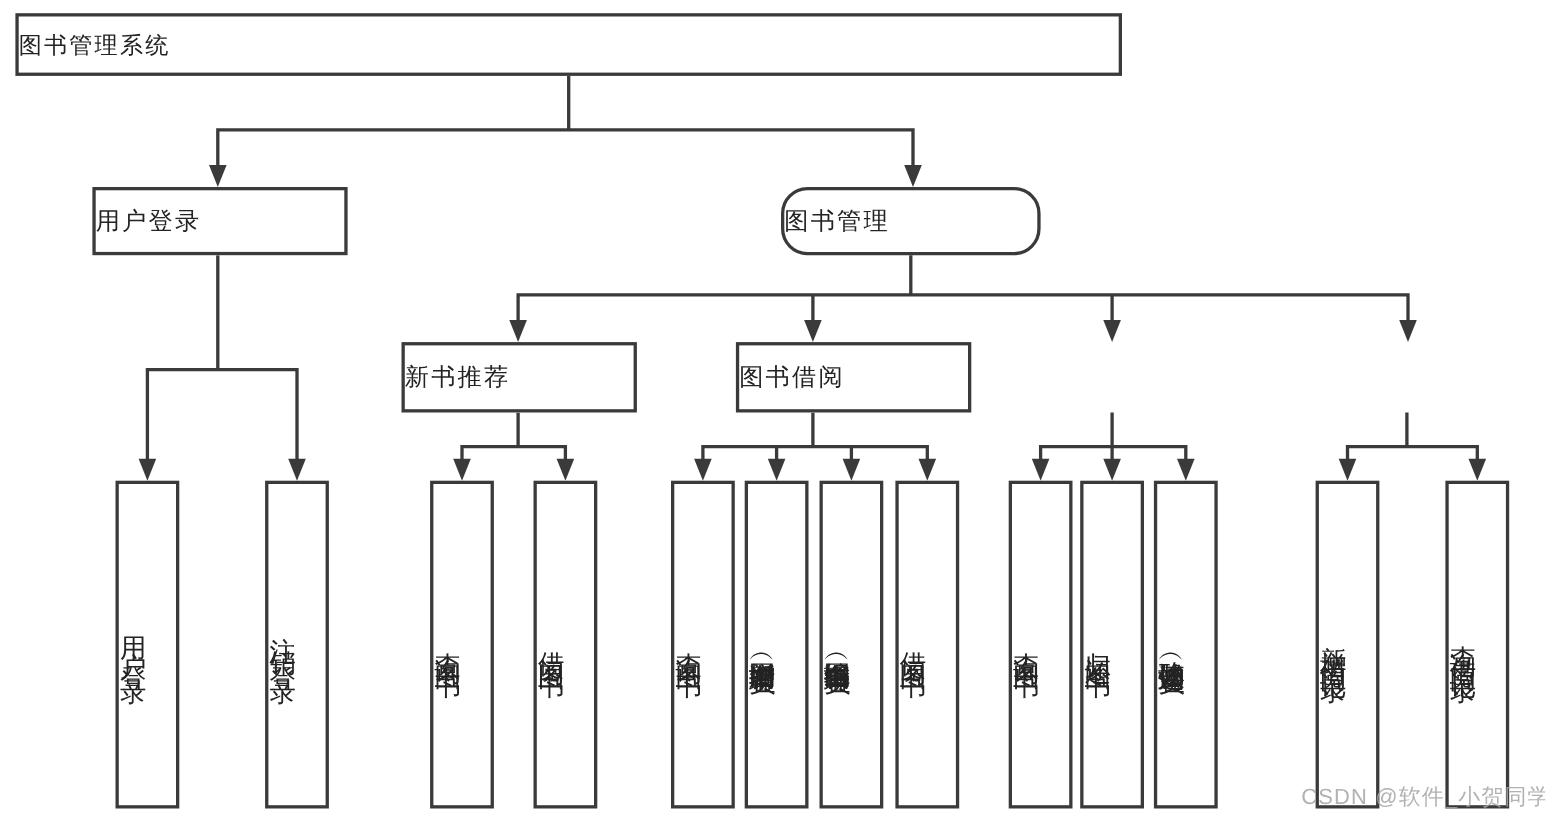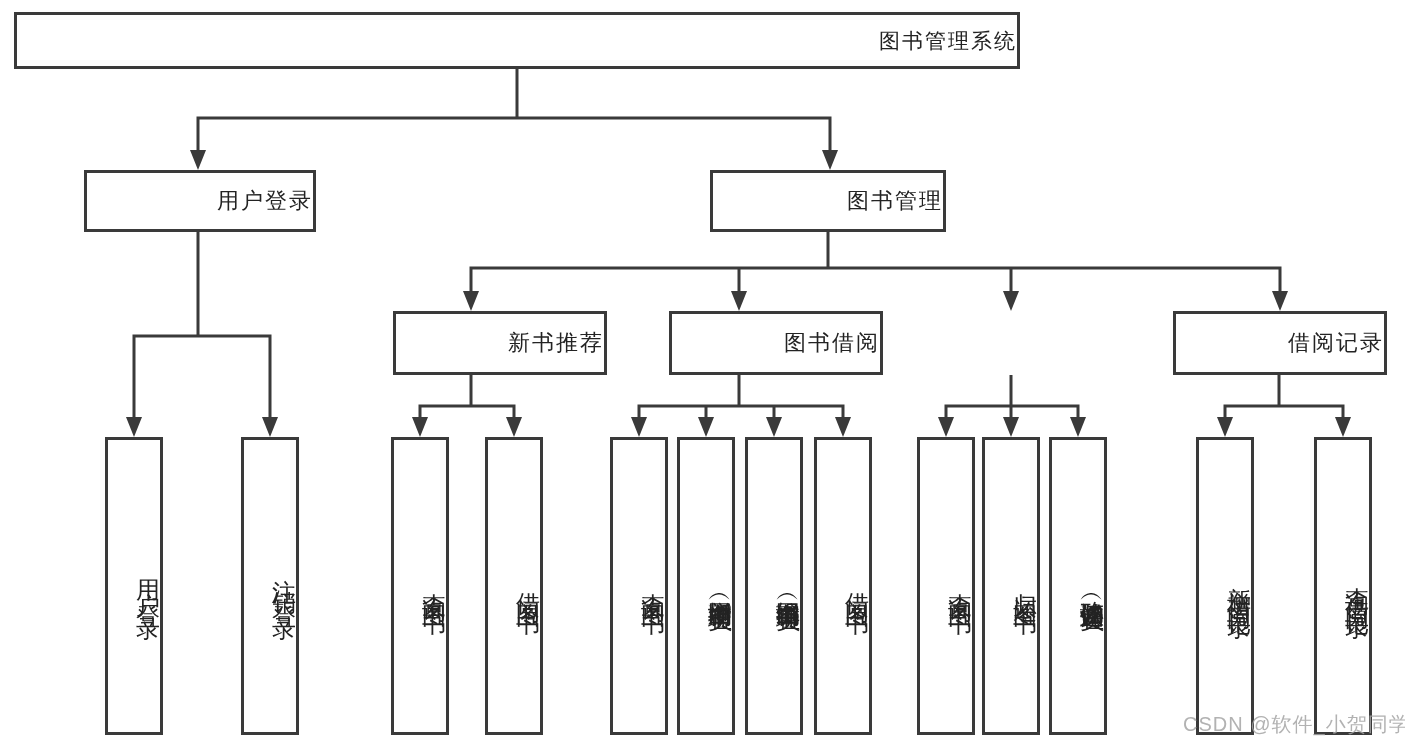--- a/index.html
+++ b/index.html
@@ -19,21 +19,21 @@
     width: 1405px; height: 747px;
     pointer-events: none;
   }
   .node {
     position: absolute;
     box-sizing: border-box;
     background: #ffffff;
     border: 3px solid var(--line);
     display: flex;
     align-items: center;
-    justify-content: flex-end;
+    justify-content: flex-start;
     color: var(--text);
   }
   .node.h { font-size: 22px; letter-spacing: 2px; white-space: nowrap; }
   .node.title { font-size: 21px; }
   .node.v span {
     writing-mode: vertical-rl;
     text-orientation: mixed;
     font-size: 24px;
     line-height: 1;
     letter-spacing: 6px;
@@ -96,32 +96,29 @@
     </g>
   </svg>
 
   <div class="node h title" style="left:14px; top:12px; width:1006px; height:57px;">
     <span>图书管理系统</span>
   </div>
 
   <div class="node h" style="left:84px; top:170px; width:232px; height:62px;">
     <span>用户登录</span>
   </div>
-  <div class="node h" style="left:710px; top:170px; width:236px; height:62px;">
+  <div class="node h" style="left:710px; top:170px; width:236px; height:62px;border-radius:24px;">
     <span>图书管理</span>
   </div>
 
-  <div class="node h" style="left:365px; top:311px; width:214px; height:64px;margin-left:28px;">
+  <div class="node h" style="left:365px; top:311px; width:214px; height:64px;">
     <span>新书推荐</span>
   </div>
   <div class="node h" style="left:633px; top:311px; width:214px; height:64px;margin-left:36px;">
     <span>图书借阅</span>
-  </div>
-  <div class="node h" style="left:1173px; top:311px; width:214px; height:64px;">
-    <span>借阅记录</span>
   </div>
 
   <div class="node v wide" style="left:105px; top:437px; width:58px; height:298px;">
     <span>用户登录</span>
   </div>
   <div class="node v wide" style="left:241px; top:437px; width:58px; height:298px;">
     <span>注销登录</span>
   </div>
 
   <div class="node v" style="left:391px; top:437px; width:58px; height:298px;">

